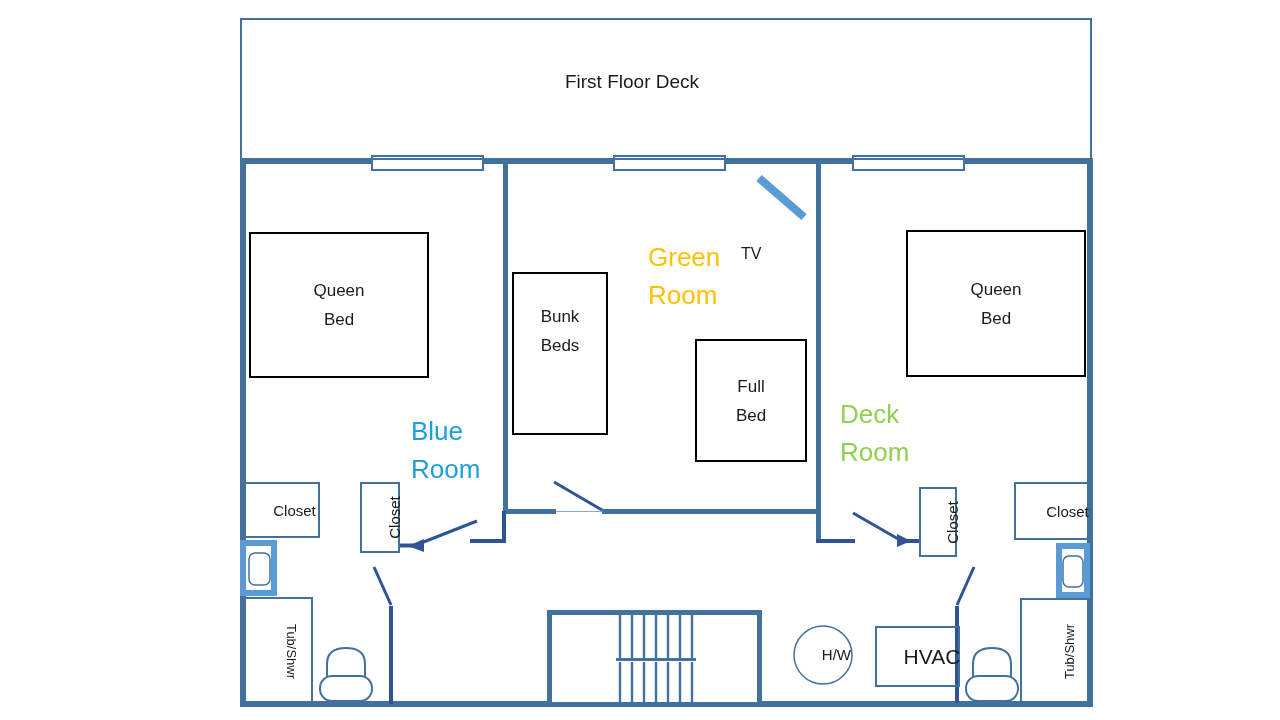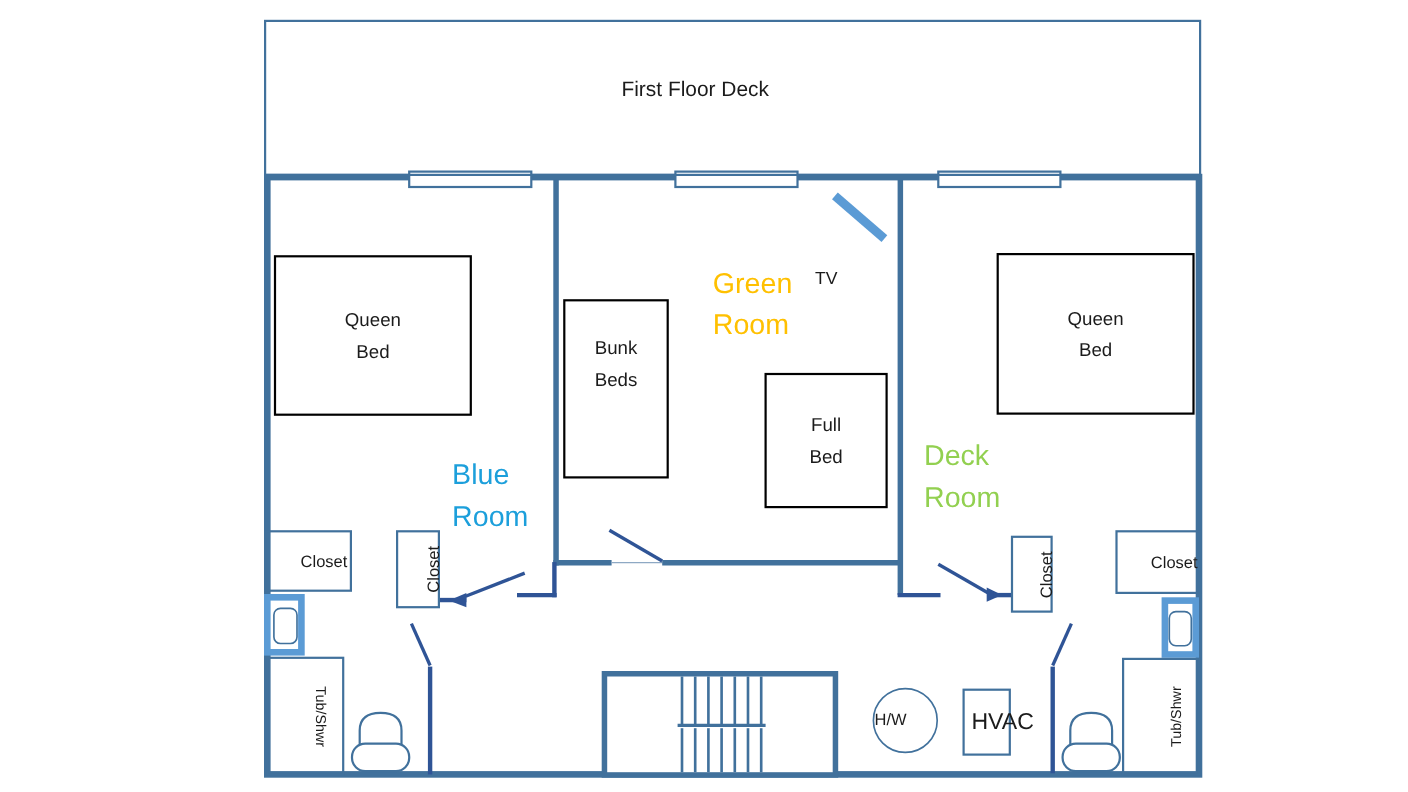--- a/index.html
+++ b/index.html
@@ -158,18 +158,18 @@
     <span>Closet</span>
   </div>
 
   <div class="box wall-border tub" style="left:242px;top:597px;width:71px;height:108px;">
     <span class="rot-cw">Tub/Shwr</span>
   </div>
   <div class="box wall-border tub" style="left:1020px;top:598px;width:71px;height:107px;">
     <span class="rot-ccw">Tub/Shwr</span>
   </div>
 
-  <div class="small-label" style="left:795px;top:646px;width:56px;text-align:left;font-size:15px;">H/W</div>
-  <div class="box wall-border" style="left:875px;top:626px;width:44px;height:61px;font-size:21px;align-items:center;">
+  <div class="small-label" style="left:795px;top:646px;width:56px;text-align:right;font-size:15px;">H/W</div>
+  <div class="box wall-border" style="left:875px;top:626px;width:85px;height:61px;font-size:21px;align-items:center;">
     <span>HVAC</span>
   </div>
 
 </div>
 
 </body></html>

